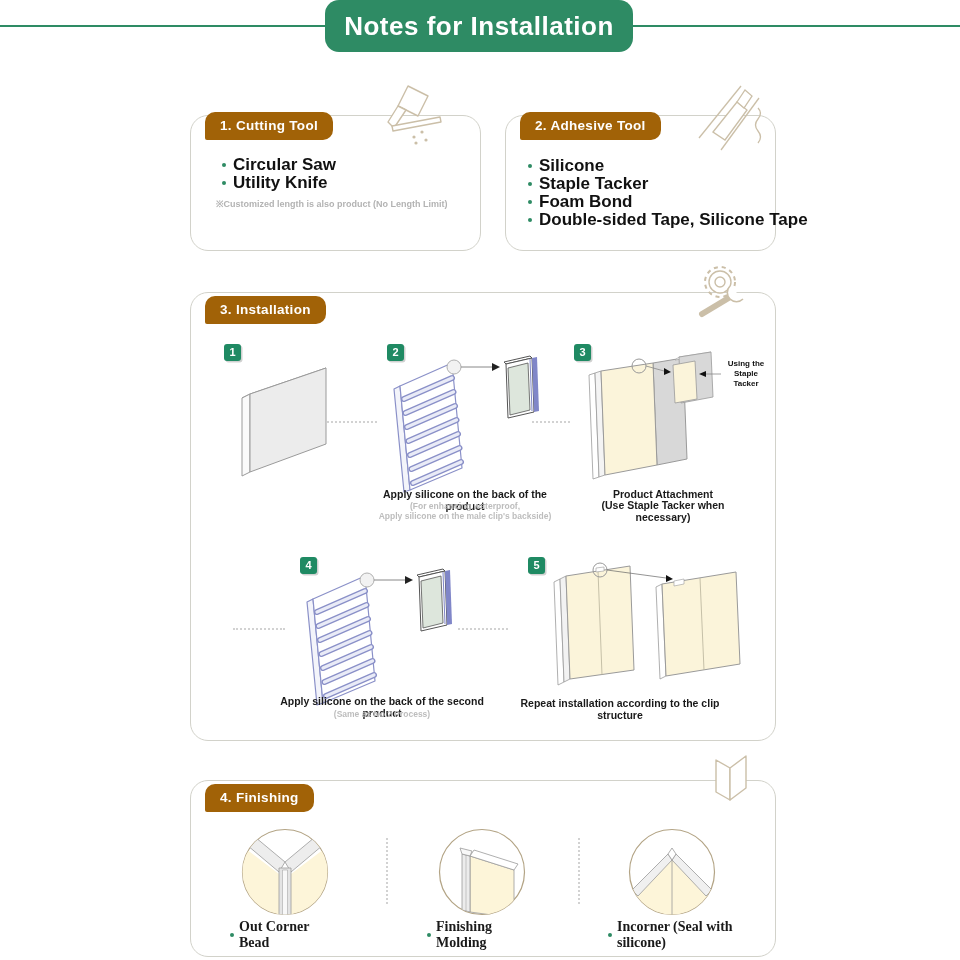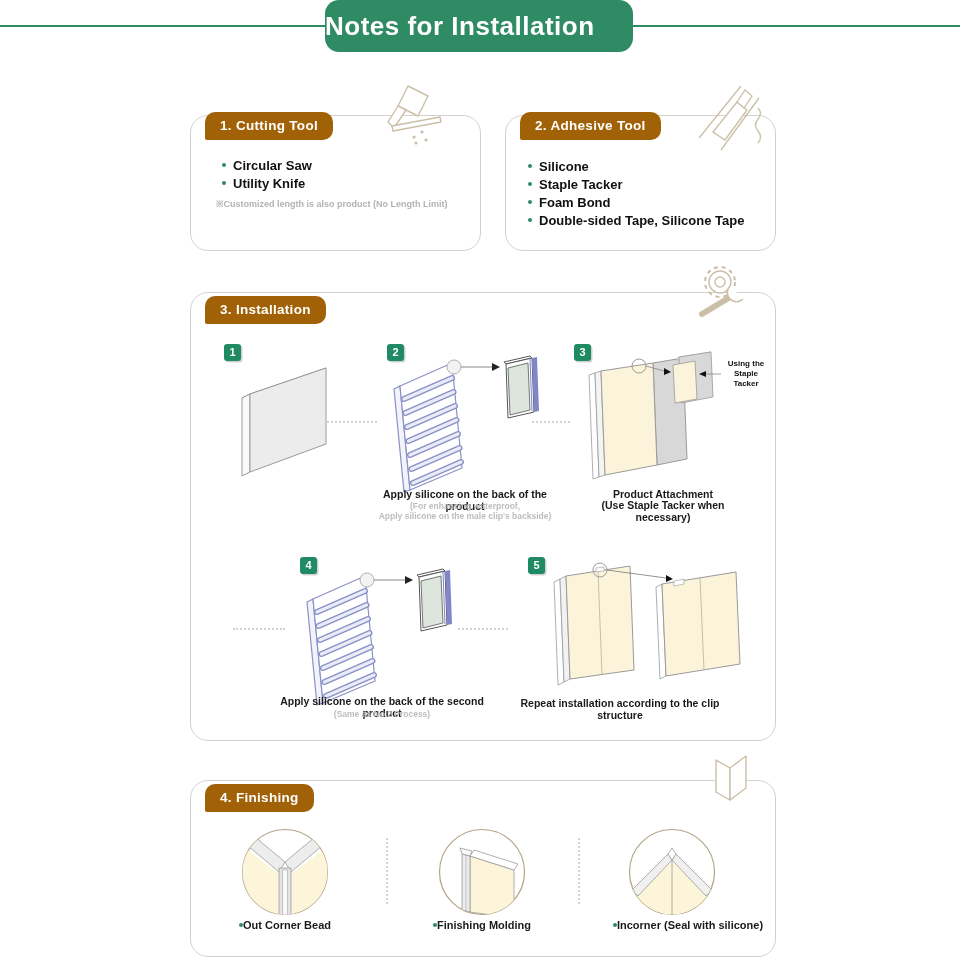--- a/index.html
+++ b/index.html
@@ -1,41 +1,41 @@
 <!DOCTYPE html>
 <html><head>
 <meta charset="utf-8">
 <style>
   html,body{margin:0;padding:0;background:#fff;}
   #canvas{position:relative;width:960px;height:960px;background:#fff;overflow:hidden;
           font-family:"Liberation Sans",sans-serif;}
   .header-line{position:absolute;left:0;top:25px;width:960px;border-top:2px solid #2e8b64;}
   .title-pill{position:absolute;left:325px;top:0;width:308px;height:52px;background:#2e8b64;
-              border-radius:14px;color:#fff;font-size:26px;font-weight:bold;text-align:left;
+              border-radius:14px;color:#fff;font-size:26px;font-weight:bold;text-align:center;
               line-height:52px;letter-spacing:0.5px;}
   .box{position:absolute;border:1.5px solid #d2d2ca;border-radius:18px;background:#fff;}
   .sec-label{position:absolute;background:#a16207;color:#fff;font-weight:bold;font-size:13.5px;
              line-height:28px;height:28px;padding:0 15px;border-radius:10px 10px 10px 2px;
              letter-spacing:0.3px;z-index:3;}
   .bullets{position:absolute;z-index:2;}
   .bullet-item{display:flex;align-items:center;gap:7px;height:18px;font-weight:bold;
-               font-size:13px;color:#111;}
+               font-size:17px;color:#111;}
   .dot{width:4px;height:4px;border-radius:50%;background:#2e8b64;flex:0 0 auto;}
   .note{position:absolute;font-size:9px;font-weight:bold;color:#b3b3b3;z-index:2;}
   .badge{position:absolute;width:17px;height:17px;background:#1f8a63;color:#fff;font-size:11px;
          font-weight:bold;text-align:center;line-height:17px;border-radius:3px;
          box-shadow:1.5px 1.5px 0 rgba(0,0,0,0.18);z-index:3;}
   .caption{position:absolute;font-weight:bold;font-size:10.5px;color:#1a1a1a;text-align:center;z-index:2;}
   .subcaption{position:absolute;font-weight:bold;font-size:8.5px;color:#bdbdbd;text-align:center;z-index:2;}
   .annotation{position:absolute;font-weight:bold;font-size:8px;color:#111;line-height:10px;
               text-align:center;z-index:3;}
   .dotsep-h{position:absolute;border-top:2px dotted #d2d2d2;z-index:1;}
   .dotsep-v{position:absolute;border-left:2px dotted #d2d2d2;z-index:1;}
-  .fin-caption{position:absolute;display:flex;align-items:center;justify-content:center;
-               font-weight:bold;font-size:11px;color:#1a1a1a;z-index:2;}
+  .fin-caption{position:absolute;display:flex;align-items:center;justify-content:center;gap:5px;
+               font-weight:bold;font-size:14px;color:#1a1a1a;z-index:2;font-family:Liberation Serif, serif;}
   svg{position:absolute;overflow:visible;}
 </style>
 </head>
 <body>
 
 <div id="canvas">
 
   <div class="header-line"></div>
   <div class="title-pill">Notes for Installation</div>
 

